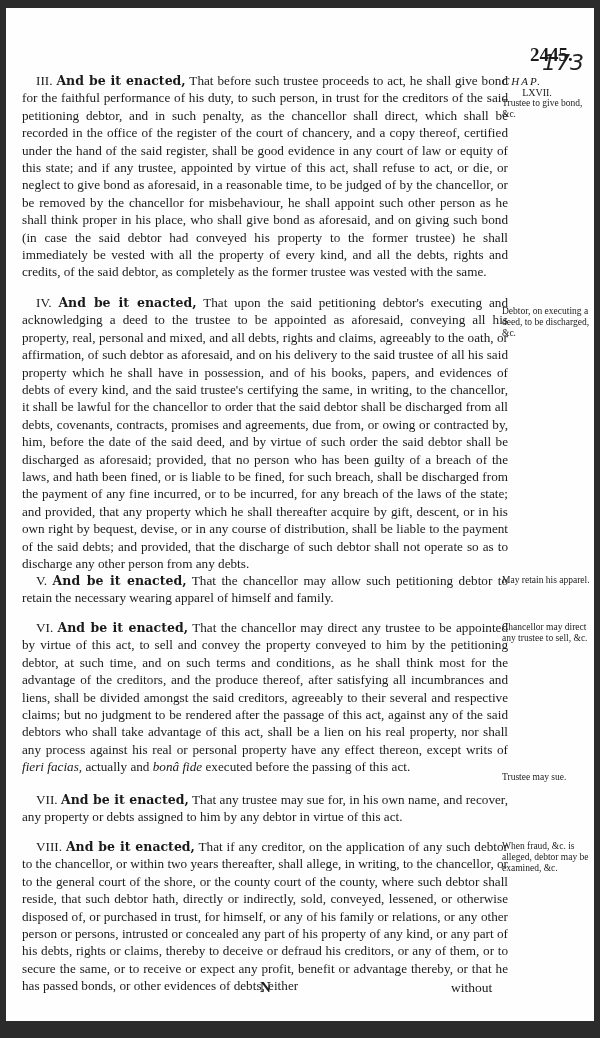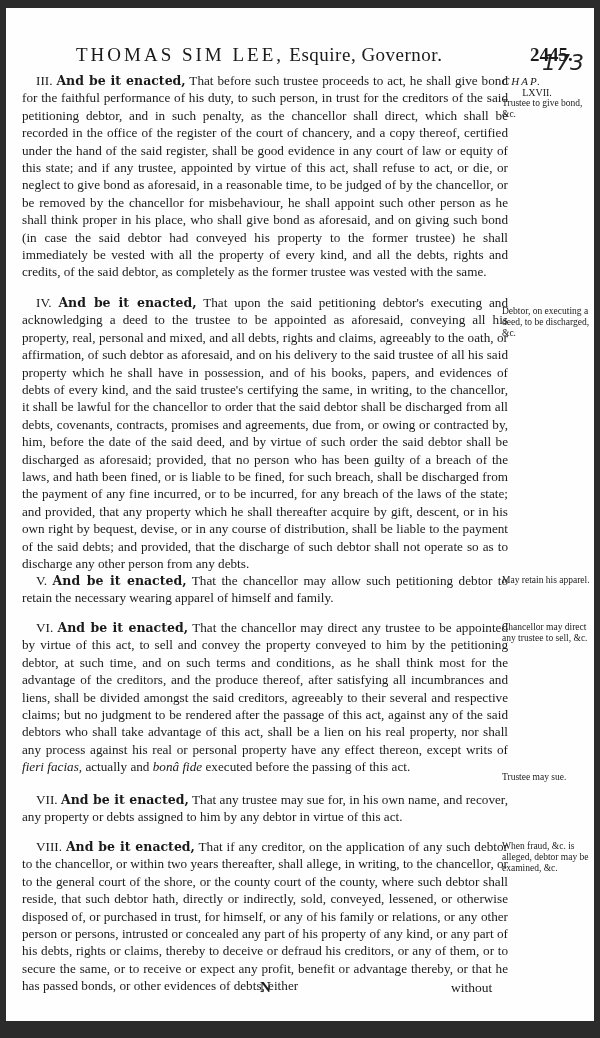--- a/index.html
+++ b/index.html
@@ -34,24 +34,20 @@
   .catch-sig { position:absolute; left:254px; top:971px; font-size:15px; font-weight:bold; }
   .catchword { position:absolute; left:445px; top:972px; font-size:13.5px; }
   i { font-style:italic; }
 </style>
 </head>
 <body>
 
 <div class="page">
   <div class="folio">173</div>
 
-  <div class="header">
-    <span class="gov-name">THOMAS SIM LEE,</span>
-    <span>Esquire, Governor.</span>
-  </div>
   <div class="year">2445.</div>
 
   <div class="note" style="top:68px;">
     <div class="chap">CHAP.</div>
     <div class="chap-num">LXVII.</div>
     <div>Trustee to give bond, &amp;c.</div>
   </div>
   <div class="note" style="top:298px;">Debtor, on executing a deed, to be discharged, &amp;c.</div>
   <div class="note" style="top:567px;">May retain his apparel.</div>
   <div class="note" style="top:614px;">Chancellor may direct any trustee to sell, &amp;c.</div>

